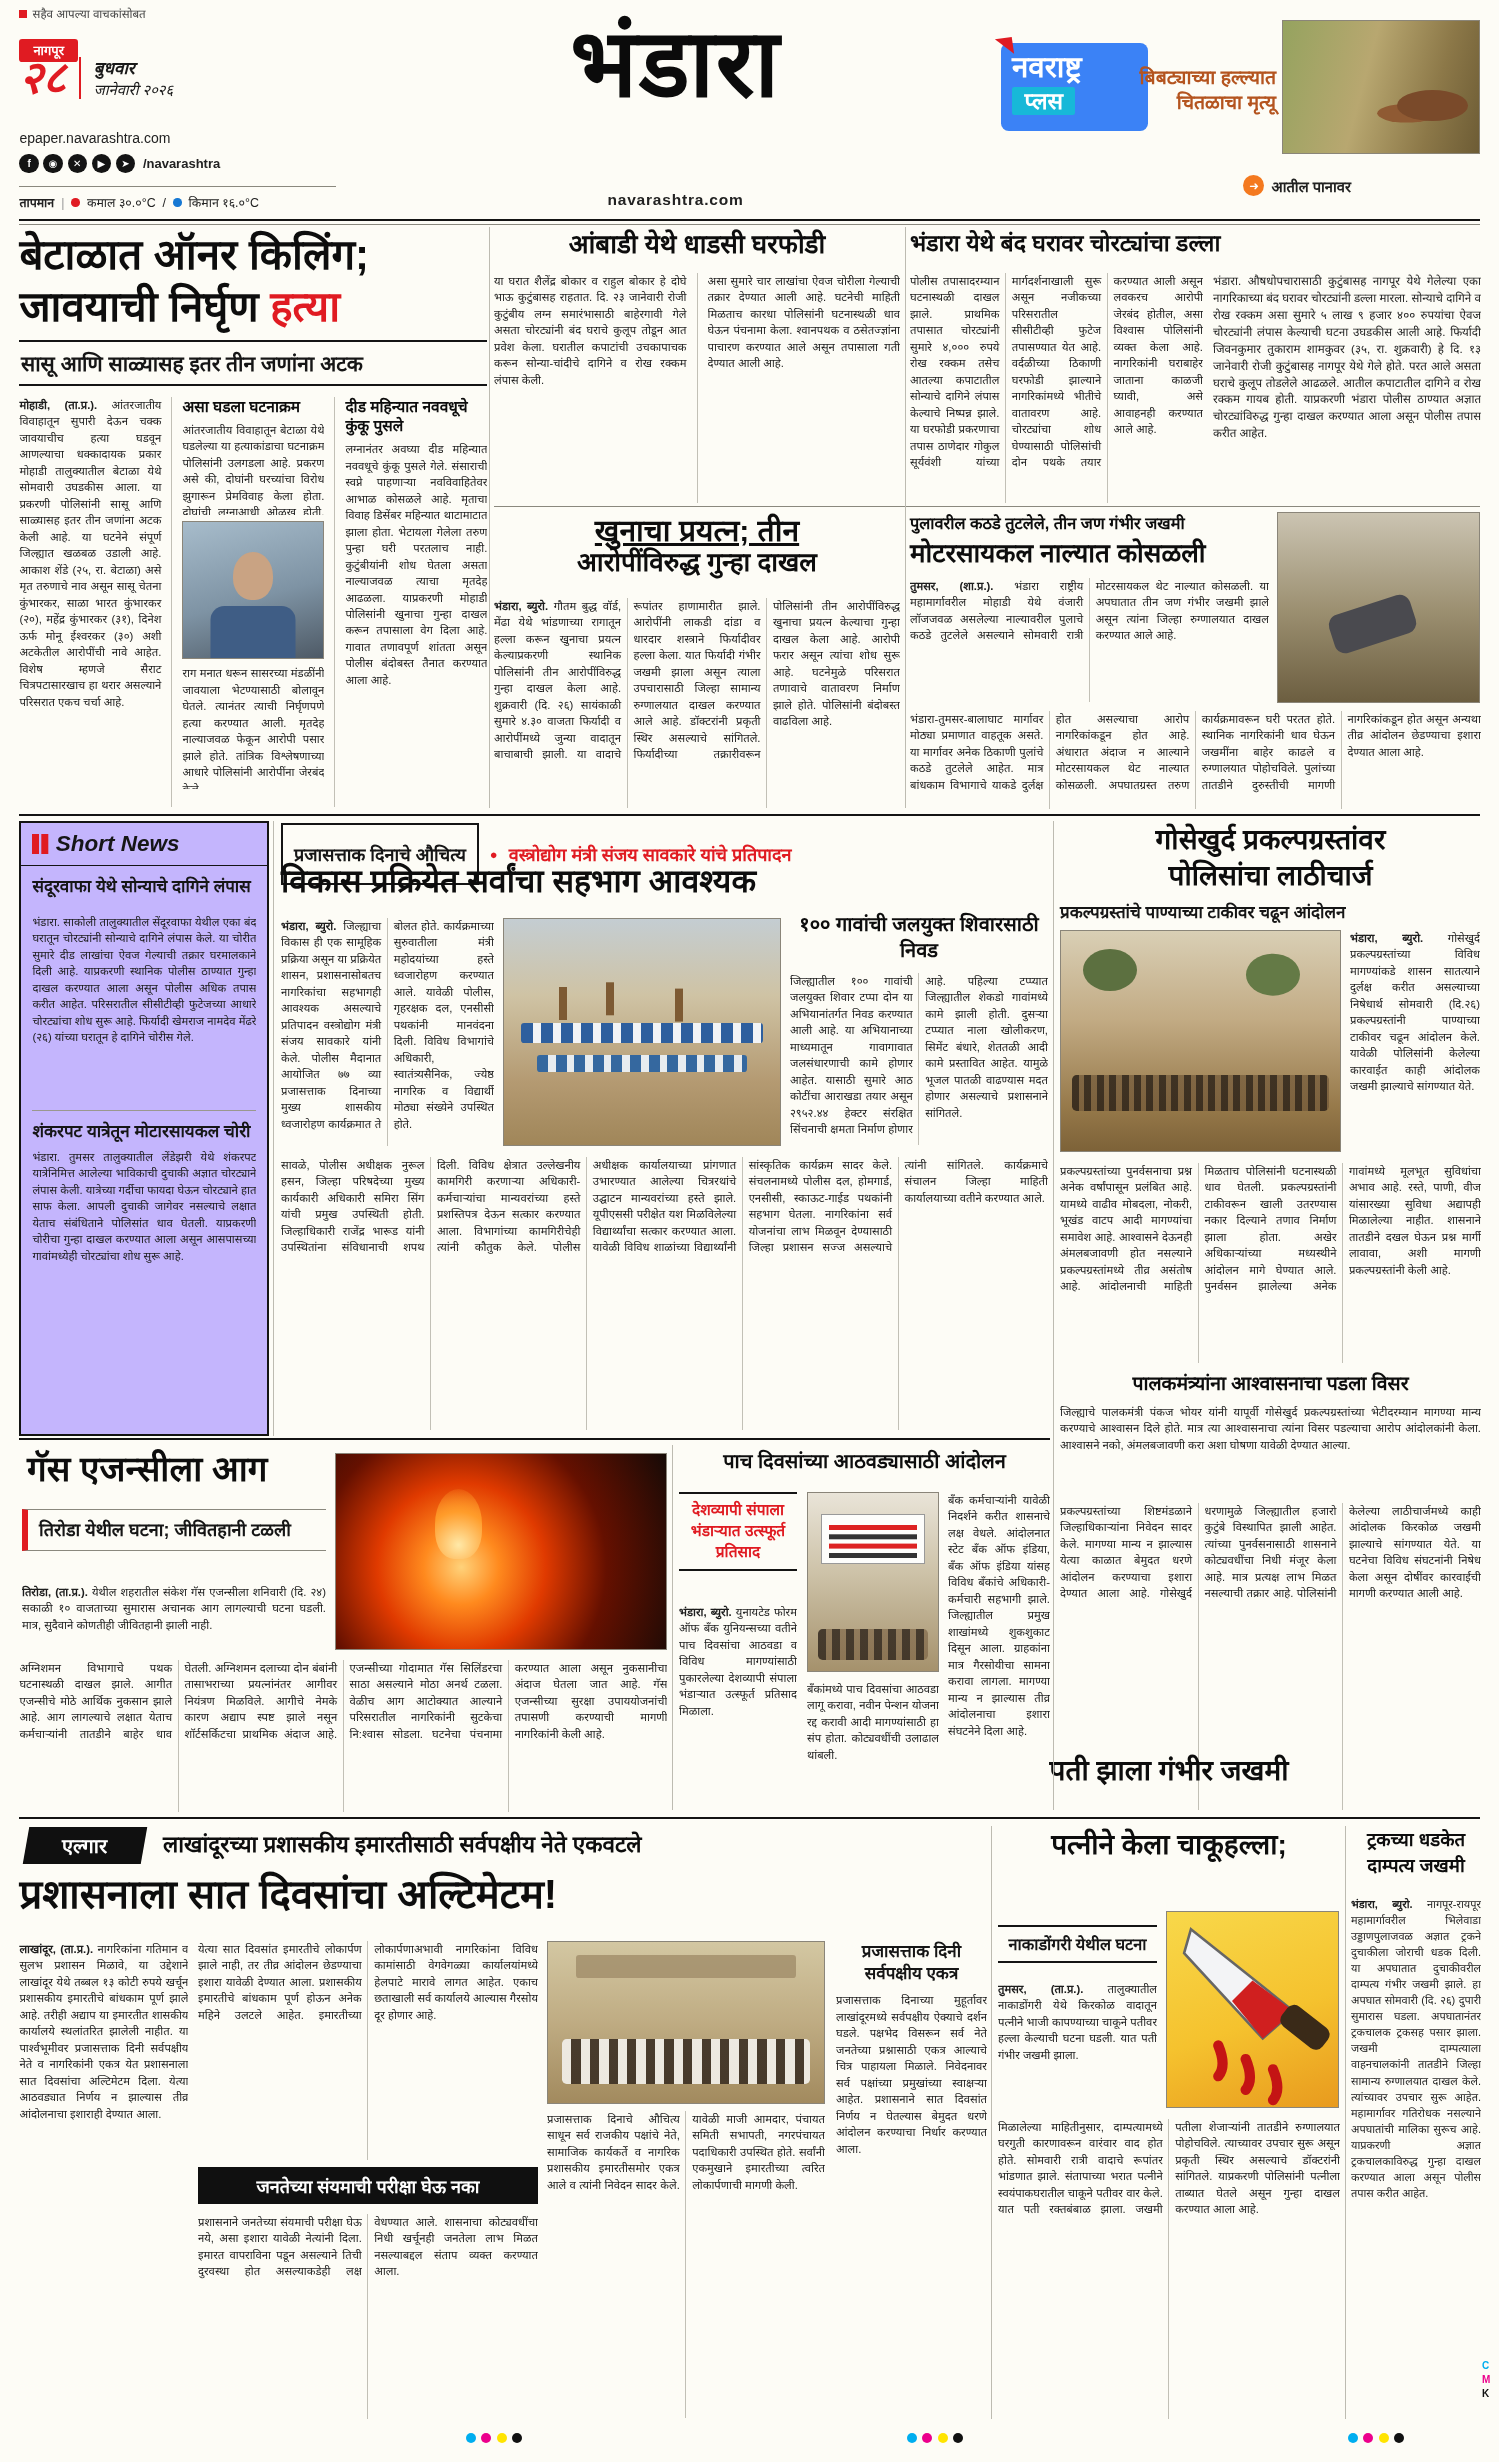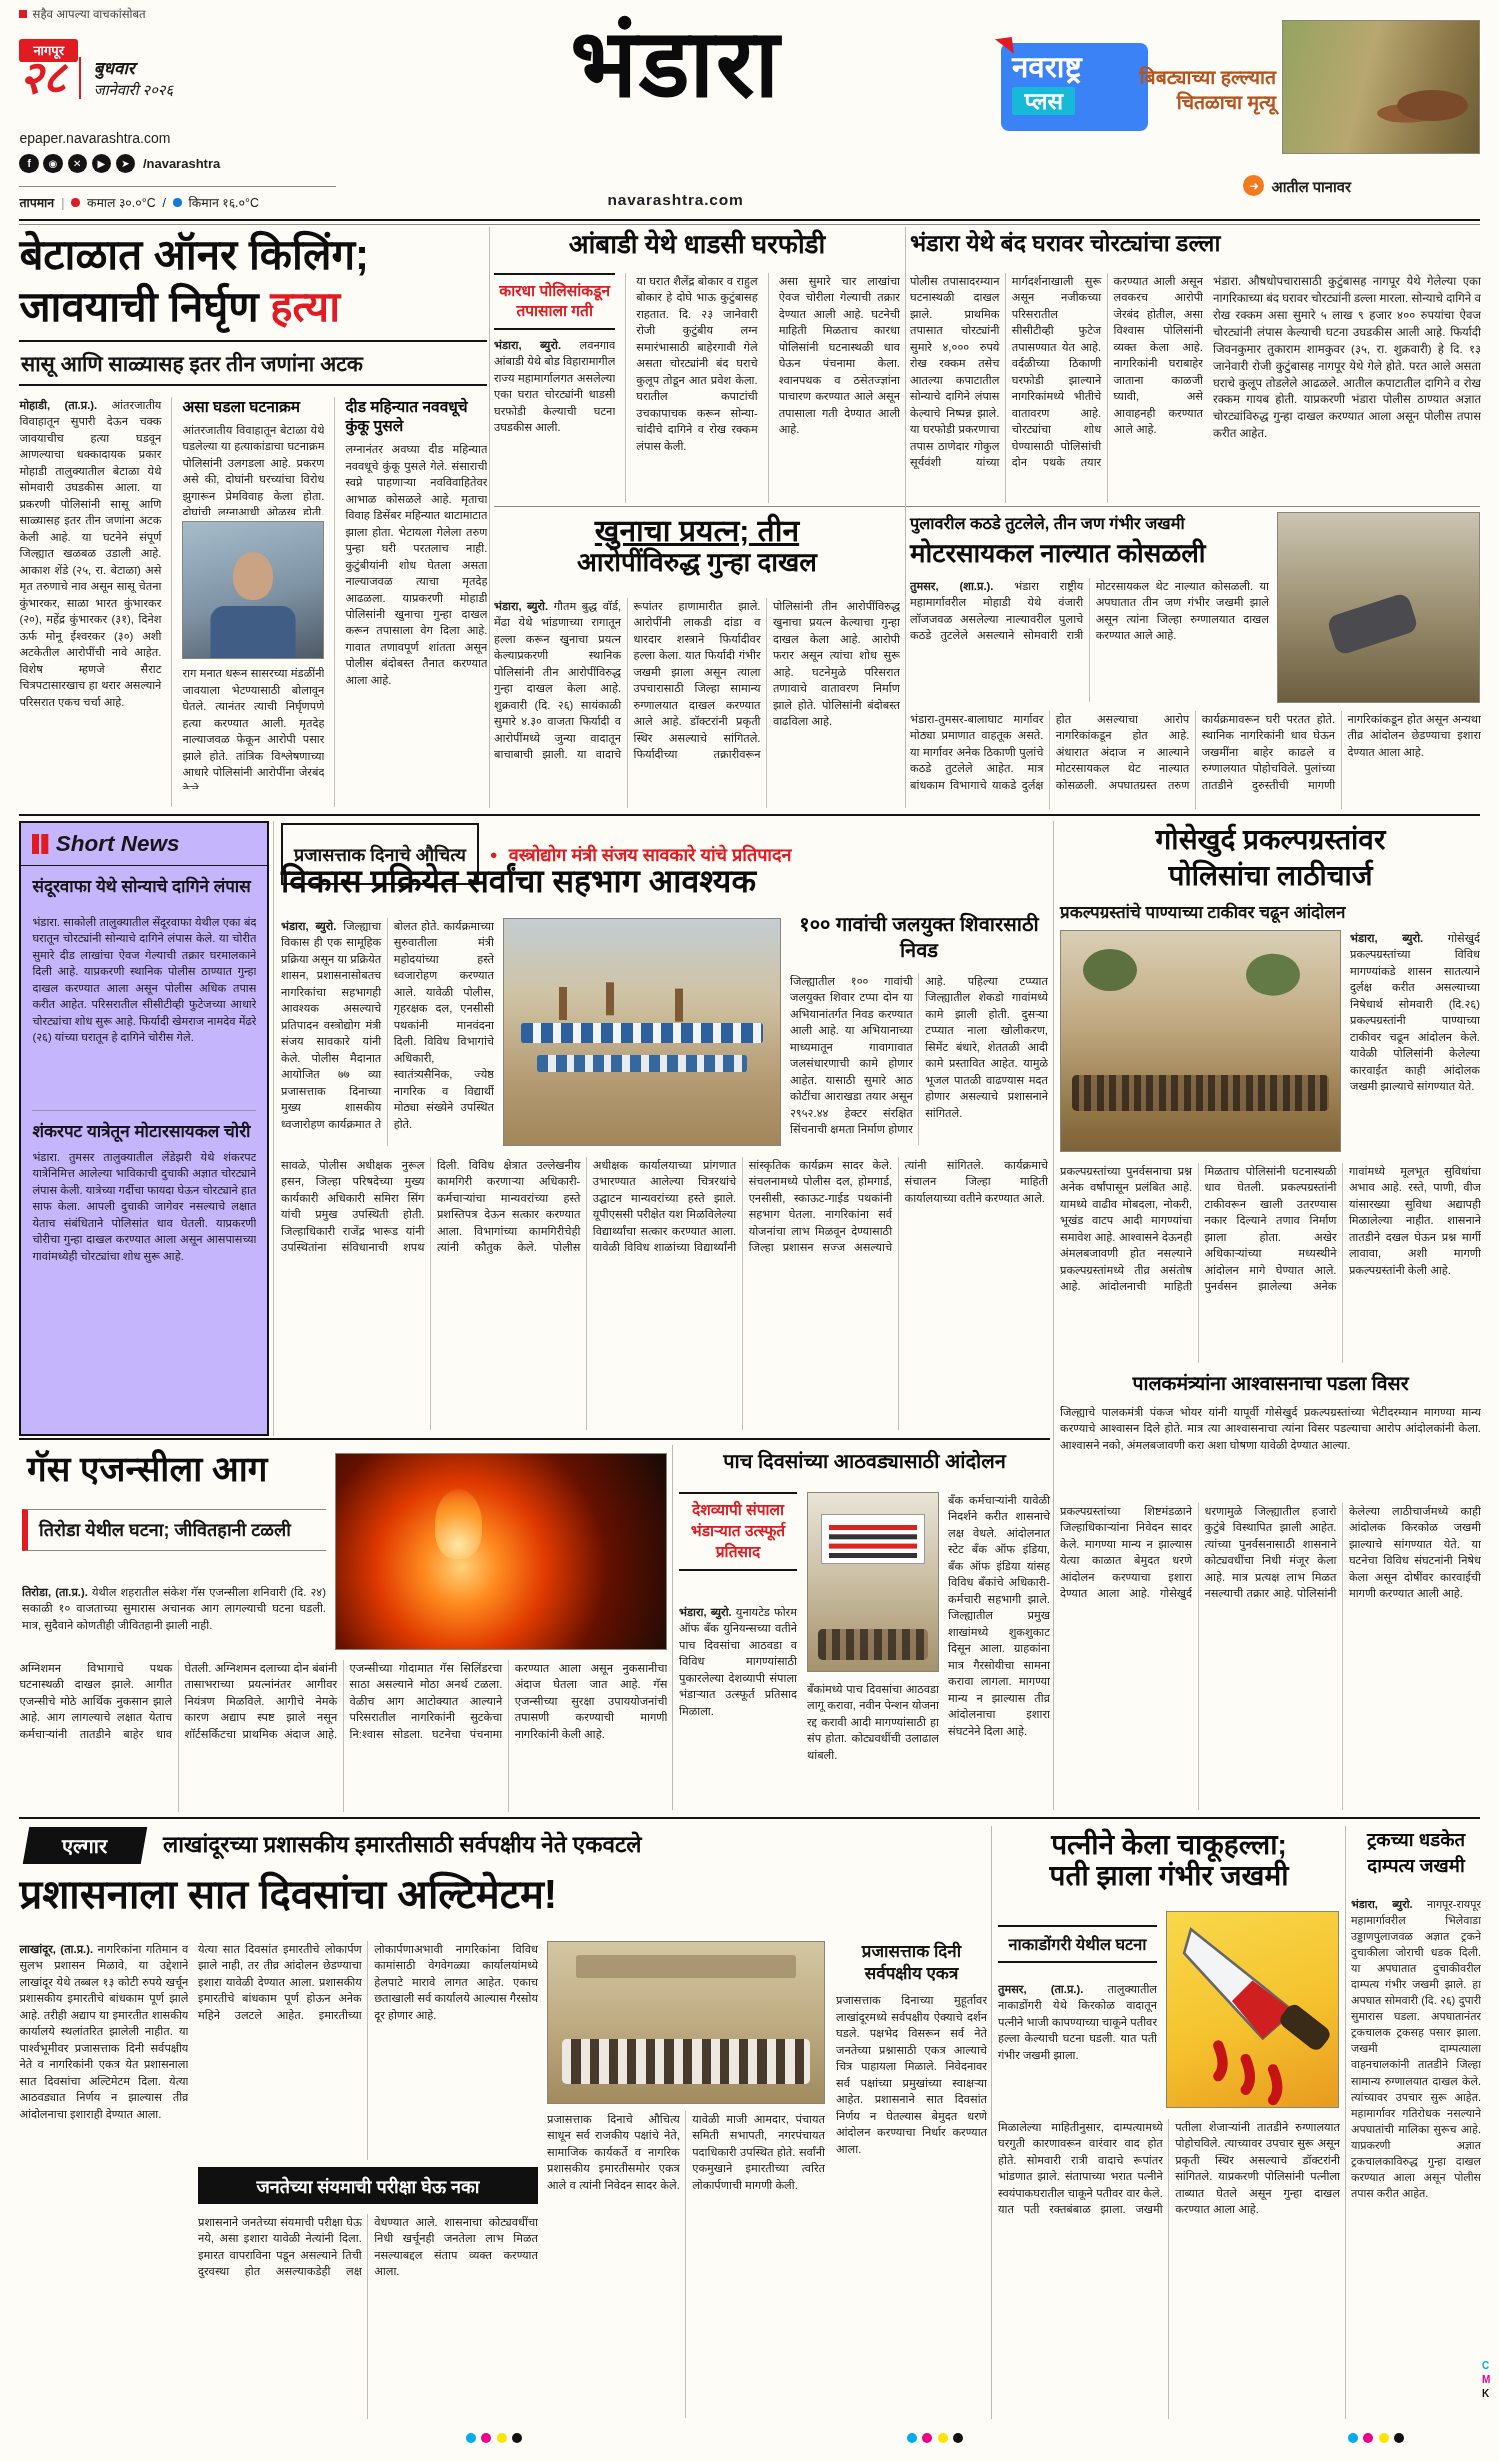--- a/index.html
+++ b/index.html
@@ -112,27 +112,20 @@
       <div>
         <div class="subhd">दीड महिन्यात नववधूचे कुंकू पुसले</div>
         <div class="bt sm">लग्नानंतर अवघ्या दीड महिन्यात नववधूचे कुंकू पुसले गेले. संसाराची स्वप्ने पाहणाऱ्या नवविवाहितेवर आभाळ कोसळले आहे. मृताचा विवाह डिसेंबर महिन्यात थाटामाटात झाला होता. भेटायला गेलेला तरुण पुन्हा घरी परतलाच नाही. कुटुंबीयांनी शोध घेतला असता नाल्याजवळ त्याचा मृतदेह आढळला. याप्रकरणी मोहाडी पोलिसांनी खुनाचा गुन्हा दाखल करून तपासाला वेग दिला आहे. गावात तणावपूर्ण शांतता असून पोलीस बंदोबस्त तैनात करण्यात आला आहे.</div>
       </div>
     </div>
   </section>
 
   <section>
     <div class="abs hd ctr" style="left:494px;top:230px;width:406px;font-size:26px;">आंबाडी येथे धाडसी घरफोडी</div>
     <div class="abs colflex" style="left:494px;top:273px;width:406px;height:230px;">
-      <div>
-        <div class="kbox red" style="font-size:15.5px;line-height:1.3;padding:6.2px 1.6px;">कारधा पोलिसांकडून तपासाला गती</div>
-        <div class="bt sm" style="margin-top:7px;">
-          <span class="dl">भंडारा, ब्युरो.</span>
-          <span>लवनगाव आंबाडी येथे बोड विहारामागील राज्य महामार्गालगत असलेल्या एका घरात चोरट्यांनी धाडसी घरफोडी केल्याची घटना उघडकीस आली.</span>
-        </div>
-      </div>
       <div class="bt sm">या घरात शैलेंद्र बोकार व राहुल बोकार हे दोघे भाऊ कुटुंबासह राहतात. दि. २३ जानेवारी रोजी कुटुंबीय लग्न समारंभासाठी बाहेरगावी गेले असता चोरट्यांनी बंद घराचे कुलूप तोडून आत प्रवेश केला. घरातील कपाटांची उचकापाचक करून सोन्या-चांदीचे दागिने व रोख रक्कम लंपास केली.</div>
       <div class="bt sm">असा सुमारे चार लाखांचा ऐवज चोरीला गेल्याची तक्रार देण्यात आली आहे. घटनेची माहिती मिळताच कारधा पोलिसांनी घटनास्थळी धाव घेऊन पंचनामा केला. श्वानपथक व ठसेतज्ज्ञांना पाचारण करण्यात आले असून तपासाला गती देण्यात आली आहे.</div>
     </div>
   </section>
 
   <section>
     <div class="abs hd" style="left:910px;top:230px;width:571px;font-size:23px;">भंडारा येथे बंद घरावर चोरट्यांचा डल्ला</div>
     <div class="abs bt sm c3" style="left:910px;top:273px;width:293px;height:230px;">पोलीस तपासादरम्यान घटनास्थळी दाखल झाले. प्राथमिक तपासात चोरट्यांनी सुमारे ४,००० रुपये रोख रक्कम तसेच आतल्या कपाटातील सोन्याचे दागिने लंपास केल्याचे निष्पन्न झाले. या घरफोडी प्रकरणाचा तपास ठाणेदार गोकुल सूर्यवंशी यांच्या मार्गदर्शनाखाली सुरू असून नजीकच्या परिसरातील सीसीटीव्ही फुटेज तपासण्यात येत आहे. वर्दळीच्या ठिकाणी घरफोडी झाल्याने नागरिकांमध्ये भीतीचे वातावरण आहे. चोरट्यांचा शोध घेण्यासाठी पोलिसांची दोन पथके तयार करण्यात आली असून लवकरच आरोपी जेरबंद होतील, असा विश्वास पोलिसांनी व्यक्त केला आहे. नागरिकांनी घराबाहेर जाताना काळजी घ्यावी, असे आवाहनही करण्यात आले आहे.</div>
     <div class="abs bt" style="left:1213px;top:273px;width:268px;height:230px;">भंडारा. औषधोपचारासाठी कुटुंबासह नागपूर येथे गेलेल्या एका नागरिकाच्या बंद घरावर चोरट्यांनी डल्ला मारला. सोन्याचे दागिने व रोख रक्कम असा सुमारे ५ लाख ९ हजार ४०० रुपयांचा ऐवज चोरट्यांनी लंपास केल्याची घटना उघडकीस आली आहे. फिर्यादी जिवनकुमार तुकाराम शामकुवर (३५, रा. शुक्रवारी) हे दि. १३ जानेवारी रोजी कुटुंबासह नागपूर येथे गेले होते. परत आले असता घराचे कुलूप तोडलेले आढळले. आतील कपाटातील दागिने व रोख रक्कम गायब होती. याप्रकरणी भंडारा पोलीस ठाण्यात अज्ञात चोरट्यांविरुद्ध गुन्हा दाखल करण्यात आला असून पोलीस तपास करीत आहेत.</div>
   </section>
@@ -273,21 +266,21 @@
     </div>
     <div class="abs bt sm c2" style="left:547px;top:2111px;width:278px;height:307px;">प्रजासत्ताक दिनाचे औचित्य साधून सर्व राजकीय पक्षांचे नेते, सामाजिक कार्यकर्ते व नागरिक प्रशासकीय इमारतीसमोर एकत्र आले व त्यांनी निवेदन सादर केले. यावेळी माजी आमदार, पंचायत समिती सभापती, नगरपंचायत पदाधिकारी उपस्थित होते. सर्वांनी एकमुखाने इमारतीच्या त्वरित लोकार्पणाची मागणी केली.</div>
     <div class="abs" style="left:836px;top:1941px;width:151px;height:478px;overflow:hidden;">
       <div class="ctr" style="font-size:17px;font-weight:800;line-height:1.3;margin-bottom:7px;">प्रजासत्ताक दिनी सर्वपक्षीय एकत्र</div>
       <div class="bt sm">प्रजासत्ताक दिनाच्या मुहूर्तावर लाखांदूरमध्ये सर्वपक्षीय ऐक्याचे दर्शन घडले. पक्षभेद विसरून सर्व नेते जनतेच्या प्रश्नासाठी एकत्र आल्याचे चित्र पाहायला मिळाले. निवेदनावर सर्व पक्षांच्या प्रमुखांच्या स्वाक्षऱ्या आहेत. प्रशासनाने सात दिवसांत निर्णय न घेतल्यास बेमुदत धरणे आंदोलन करण्याचा निर्धार करण्यात आला.</div>
     </div>
   </section>
 
   <section>
     <div class="abs hd ctr" style="left:998px;top:1829px;width:342px;font-size:28px;">पत्नीने केला चाकूहल्ला;</div>
-    <div class="abs hd ctr" style="left:998px;top:1860px;width:342px;font-size:28px;">पती झाला गंभीर जखमी</div>
+    <div class="abs hd ctr" style="left:998px;top:1755px;width:342px;font-size:28px;">पती झाला गंभीर जखमी</div>
     <div class="abs kbox" style="left:998px;top:1925px;width:159px;font-size:16.3px;padding:6.2px 1.6px;">नाकाडोंगरी येथील घटना</div>
     <div class="abs bt sm" style="left:998px;top:1981px;width:159px;height:127px;">
       <span class="dl">तुमसर, (ता.प्र.).</span>
       <span>तालुक्यातील नाकाडोंगरी येथे किरकोळ वादातून पत्नीने भाजी कापण्याच्या चाकूने पतीवर हल्ला केल्याची घटना घडली. यात पती गंभीर जखमी झाला.</span>
     </div>
     <div class="photo" style="left:1166px;top:1911px;width:173px;height:197px;background:linear-gradient(160deg,#f8d84a 0%,#f5c22e 55%,#e89a1e 100%);">
       <svg viewBox="0 0 100 114" style="position:absolute;inset:0;width:100%;height:100%;">
         <polygon points="14,10 74,58 56,74 10,24" fill="#f3f4f6" stroke="#666" stroke-width="1.5"></polygon>
         <polygon points="50,40 74,58 56,74 38,52" fill="#d01f1f"></polygon>
         <rect x="66" y="60" width="30" height="15" rx="5" transform="rotate(38 81 67)" fill="#3a2a18"></rect>

